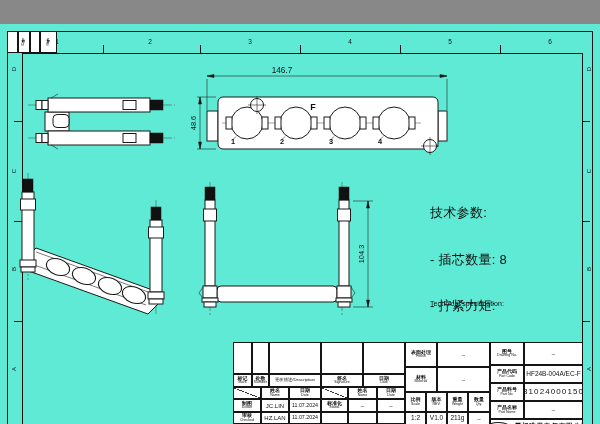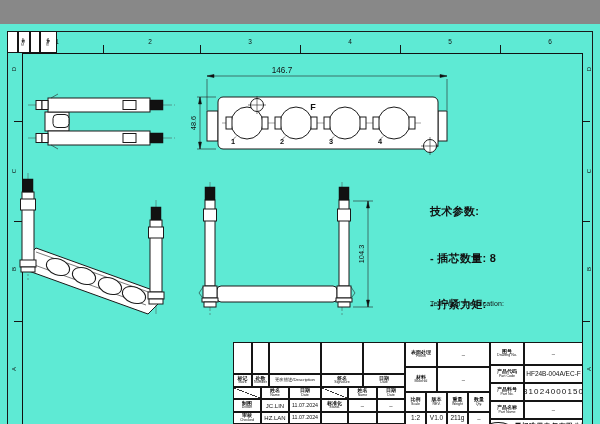--- a/index.html
+++ b/index.html
@@ -20,21 +20,21 @@
   .tb .en{font-size:3.6px;white-space:nowrap;margin-top:0.5px;}
   .one{font-size:4.3px;white-space:nowrap;}
   .v1{font-size:6px;white-space:nowrap;}
   .v2{font-size:5.3px;white-space:nowrap;}
   .v3{font-size:6.5px;white-space:nowrap;}
   .v4{font-size:8px;letter-spacing:1.1px;white-space:nowrap;}
   .dash{font-size:6px;}
   .diagcell{background:linear-gradient(to top right,#fff calc(50% - 0.4px),#333 calc(50% - 0.4px),#333 calc(50% + 0.4px),#fff calc(50% + 0.4px));}
   .spec{position:absolute;white-space:pre;color:#111;}
   .spec div{white-space:pre;}
-  .cnspec div{font-size:11px;font-weight:bold;height:10.6px;letter-spacing:0.3px;}
+  .cnspec div{font-size:13px;font-weight:normal;height:10.6px;letter-spacing:0.3px;}
   .enspec div{font-size:7px;height:11.2px;letter-spacing:0.1px;}
   .note{font-size:3.4px;line-height:1.3;text-align:center;}
   .company{flex-direction:row !important;gap:3px;}
   .logo{width:25px;height:11px;border:1.2px solid #111;border-radius:50%;display:flex;align-items:center;
         justify-content:center;font-size:4.6px;font-weight:bold;letter-spacing:0.4px;flex:none;}
   .coname .cn2{font-size:6.6px;font-weight:bold;letter-spacing:0.8px;white-space:nowrap;}
   .coname .en2{font-size:3.1px;white-space:nowrap;margin-top:1px;}
   svg text{fill:#111;}
   .olw{fill:#fff;stroke:#1a1a1a;stroke-width:1;}
   .thin{fill:none;stroke:#222;stroke-width:0.6;}

